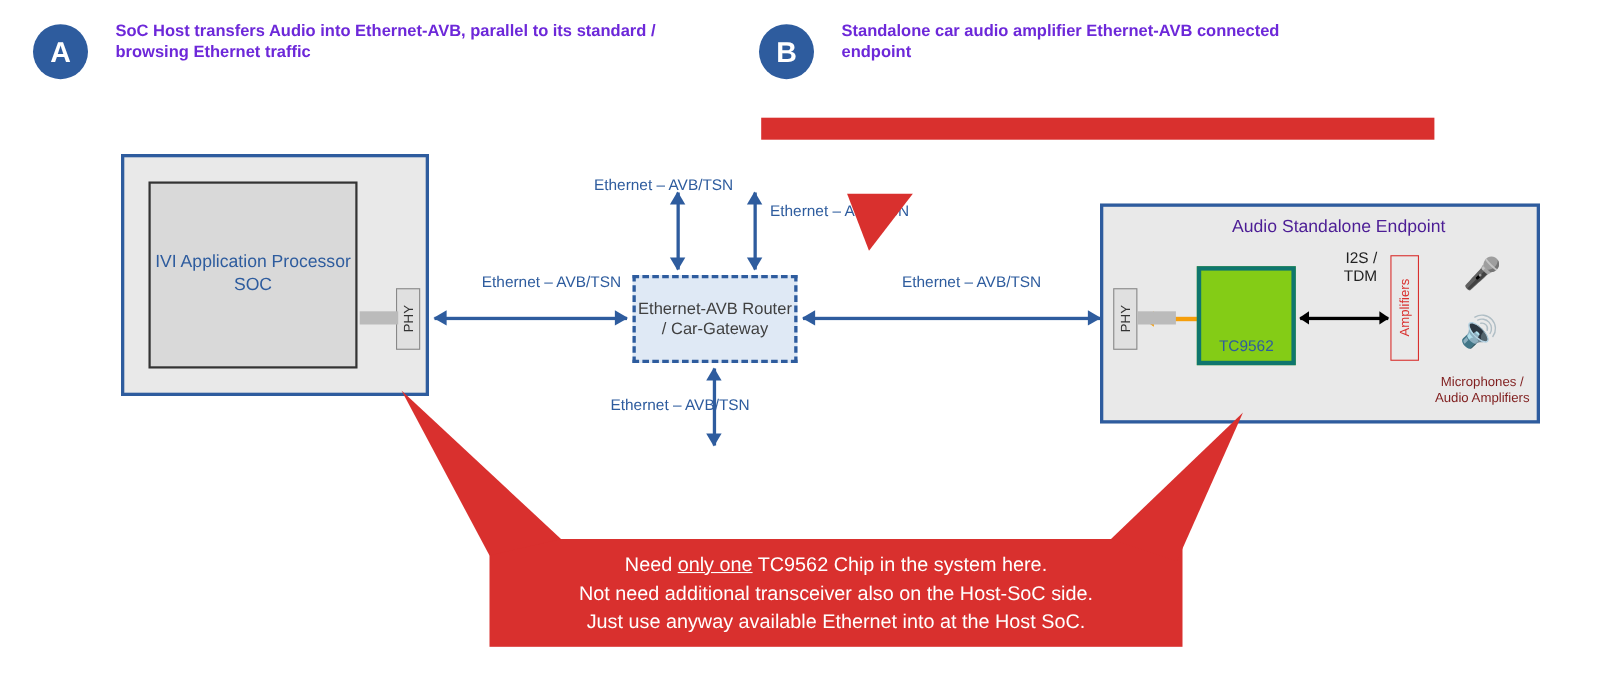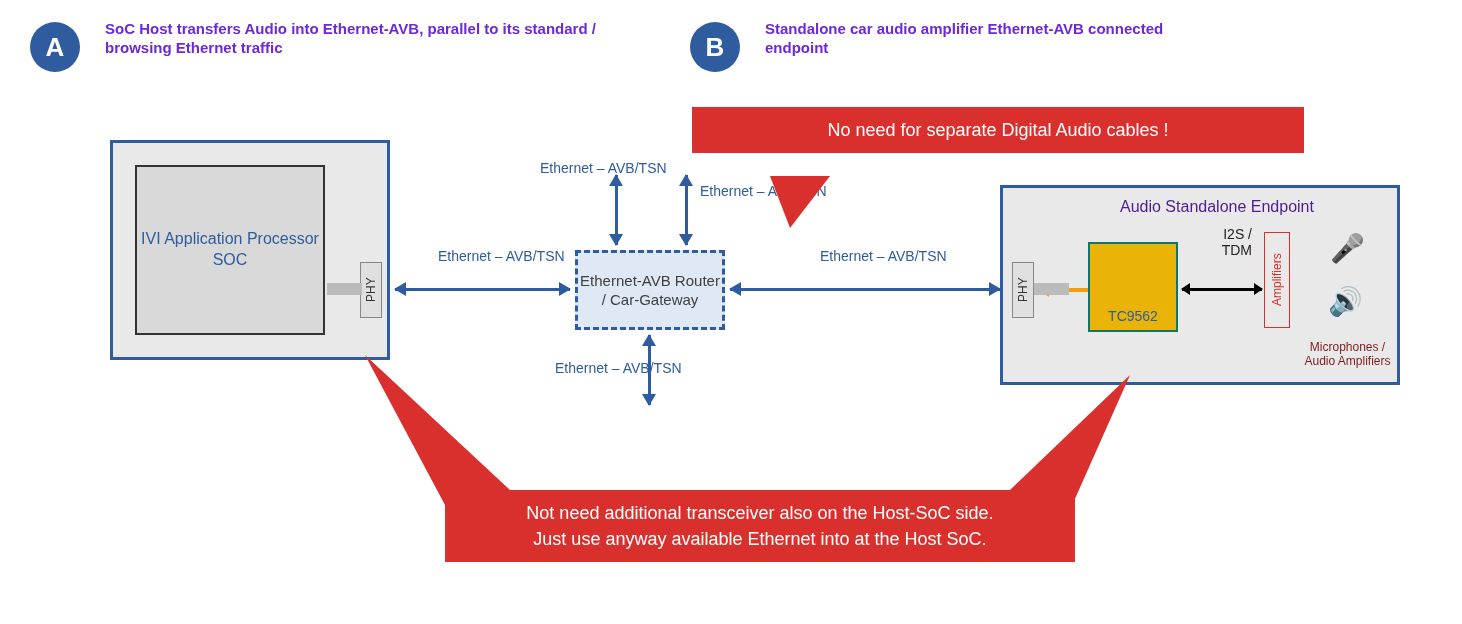--- a/index.html
+++ b/index.html
@@ -31,21 +31,21 @@
   .orange-arrow::after { right:-1px; border-left:10px solid #f59e0b; }
 
   .black-arrow { position: absolute; height: 3px; background: #000; }
   .black-arrow::before, .black-arrow::after { content:""; position:absolute; top:-5px; width:0; height:0; border-top:6px solid transparent; border-bottom:6px solid transparent; }
   .black-arrow::before { left:-1px; border-right:9px solid #000; }
   .black-arrow::after { right:-1px; border-left:9px solid #000; }
   
   .eth-label { position: absolute; font-size: 14px; color: #2e5c9e; line-height: 1.2; text-align: left; }
   
   .endpoint-title { position: absolute; font-size: 16px; color: #4c1d95; }
-  .tc-box { position: absolute; width: 90px; height: 90px; background: #eab308; border: 2px solid #0f766e; display:flex; align-items:flex-end; justify-content:center; padding-bottom:6px; font-size:14px; color:#2e5c9e; }
+  .tc-box { position: absolute; width: 90px; height: 90px; background: #84cc16; border: 4px solid #0f766e; display:flex; align-items:flex-end; justify-content:center; padding-bottom:6px; font-size:14px; color:#2e5c9e; }
   .tc-label { font-size: 14px; color:#222; position:absolute; }
   .amp-box { position: absolute; width: 26px; height: 96px; border: 1.5px solid #d9302e; display:flex; align-items:center; justify-content:center; color:#d9302e; font-size:12px; writing-mode: vertical-rl; transform: rotate(180deg); }
   
   .callout { position: absolute; background: #d9302e; color: #fff; font-size: 18px; text-align: center; padding: 10px 20px; line-height: 1.45; }
   .callout .u { text-decoration: underline; }
   
   .small-label { position:absolute; font-size:12px; color:#7f1d1d; text-align:center; line-height:1.2; }
   
   .mic-icon, .spk-icon { position:absolute; font-size:28px; }
 </style>
@@ -85,28 +85,28 @@
 <div class="orange-arrow" style="left:1040px; top:288px; width:110px;"></div>
 <div class="tc-box" style="left:1088px; top:242px;">TC9562</div>
 <div class="black-arrow" style="left:1182px; top:288px; width:80px;"></div>
 <div class="tc-label" style="left:1202px; top:226px; width:50px; text-align:right; line-height:1.15;">I2S / TDM</div>
 <div class="amp-box" style="left:1264px; top:232px;">Amplifiers</div>
 <div class="mic-icon" style="left:1330px; top:232px; filter:grayscale(100%);">🎤</div>
 <div class="spk-icon" style="left:1328px; top:285px; color:#e89f2e;">🔊</div>
 <div class="small-label" style="left:1300px; top:340px; width:95px;">Microphones / Audio Amplifiers</div>
 
 <div class="callout" style="left:692px; top:107px; width:612px;">
-  <div>No need for separate Digital Audio cables !</div>
 </div>
 
 <svg style="position:absolute; left:770px; top:176px; width:70px; height:60px;">
   <polygon points="0,0 60,0 20,52" fill="#d9302e"></polygon>
 </svg>
 
 <div class="callout" style="left:445px; top:490px; width:630px;">
+  <div><span>Need </span><span class="u">only one</span><span> TC9562 Chip in the system here.</span></div>
   <div>Not need additional transceiver also on the Host-SoC side.</div>
   <div>Just use anyway available Ethernet into at the Host SoC.</div>
 </div>
 
 <svg style="position:absolute; left:360px; top:350px; width:160px; height:160px;">
   <polygon points="5,5 150,140 85,155" fill="#d9302e"></polygon>
 </svg>
 
 <svg style="position:absolute; left:1010px; top:370px; width:170px; height:140px;">
   <polygon points="120,5 60,140 0,120" fill="#d9302e"></polygon>

